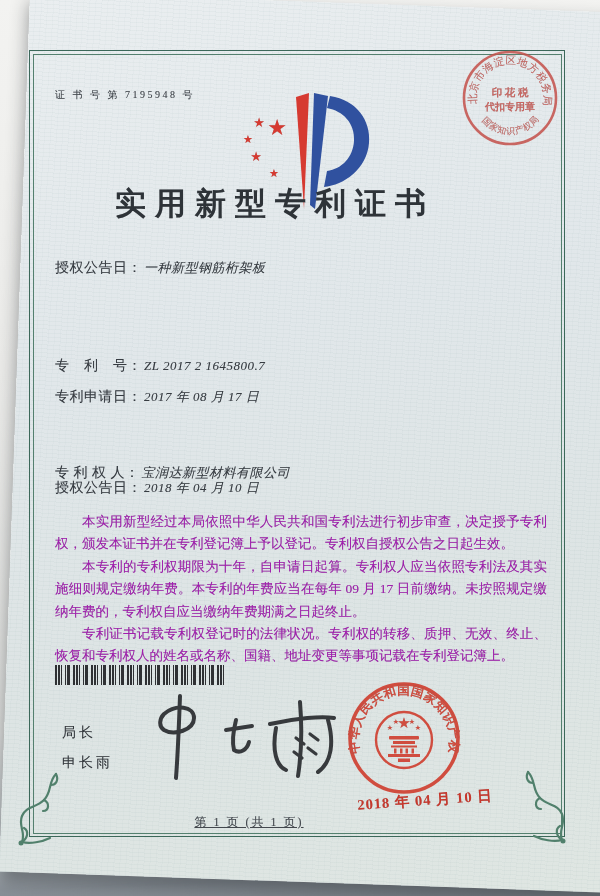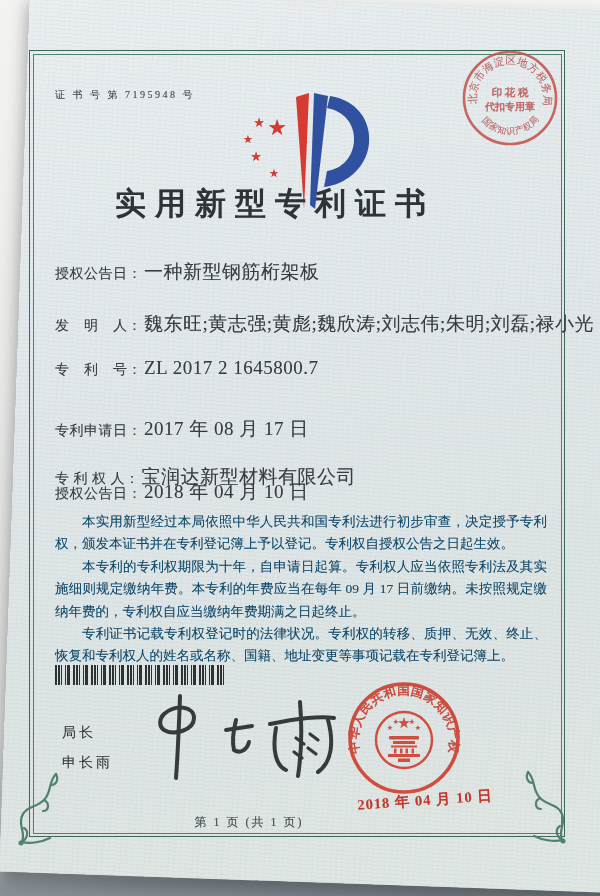--- a/index.html
+++ b/index.html
@@ -22,38 +22,38 @@
   }
   .content{position:absolute;inset:0;color:#3a3f45;text-shadow:0 0 .6px rgba(70,75,80,.35);}
   .frame{position:absolute;left:29px;top:50px;width:534px;height:785px;border:1.5px solid #3c685a;}
   .frame::before{content:'';position:absolute;inset:2.5px;border:1px solid #54806f;}
   .cert-no{position:absolute;left:55px;top:88px;font-size:10px;letter-spacing:2.5px;color:#41464c;}
   .logo{position:absolute;left:225px;top:83px;}
   .stamp-top{position:absolute;left:458px;top:46px;opacity:.85;}
   .title{position:absolute;left:29px;top:183px;width:492px;text-align:center;
     font-size:31px;font-weight:700;letter-spacing:9px;color:#2e3338;}
   .row{position:absolute;left:55px;white-space:nowrap;font-size:14px;letter-spacing:.5px;color:#373c42;}
-  .row .val{font-size:19px;margin-left:2px;}
-  .r0{top:259px}.r1{top:311px}.r2{top:357px}.r3{top:416px}.r4{top:464px}.r5{top:479px}
+  .row .val{font-size:13px;margin-left:2px;font-style:italic;}
+  .r0{top:259px}.r1{top:311px}.r2{top:357px}.r3{top:388px}.r4{top:464px}.r5{top:479px}
   .paras{position:absolute;left:55px;top:511px;width:492px;}
-  .paras p{margin:0;font-size:13.5px;line-height:22.4px;text-align:justify;text-indent:2em;color:#0c4a6e;}
+  .paras p{margin:0;font-size:13.5px;line-height:22.4px;text-align:justify;text-indent:2em;color:#a21caf;}
   .barcode{position:absolute;left:55px;top:665px;width:170px;height:20px;
     background:repeating-linear-gradient(90deg,
       #2f3134 0 2px,transparent 2px 3px,
       #2f3134 3px 5px,transparent 5px 6px,
       #2f3134 6px 7px,transparent 7px 10px,
       #2f3134 10px 11px,transparent 11px 12px,
       #2f3134 12px 15px,transparent 15px 18px);}
   .officer{position:absolute;left:62px;top:718px;font-size:14px;letter-spacing:3px;color:#34383d;line-height:30px;}
   .signature{position:absolute;left:150px;top:690px;}
   .seal{position:absolute;left:344px;top:678px;opacity:.93;}
   .seal-date{position:absolute;left:335px;top:791px;width:180px;text-align:center;
     font-size:14.5px;letter-spacing:1px;color:#c8372c;transform:rotate(-4deg);font-weight:600;}
   .footer{position:absolute;left:29px;top:814px;width:440px;text-align:center;
-    font-size:12px;letter-spacing:2px;color:#43484e;}
+    font-size:12px;letter-spacing:2px;color:#43484e;text-decoration:underline;}
   .orn{position:absolute;}
   .orn-bl{left:12px;top:768px;}
   .orn-br{left:520px;top:766px;transform:scaleX(-1);}
 </style>
 </head>
 <body>
 
 <div class="paper">
   <div class="texture"></div>
 </div>
@@ -90,23 +90,20 @@
       <textPath href="#arcBot" startOffset="3">国家知识产权局</textPath>
     </text>
     <text x="0" y="-2" text-anchor="middle" fill="#c4504a" font-size="10.5" font-weight="bold">印 花 税</text>
     <text x="0" y="12" text-anchor="middle" fill="#c4504a" font-size="10" font-weight="bold">代扣专用章</text>
   </svg>
 
   <div class="title">实用新型专利证书</div>
 
   <div class="row r0">
     <span class="lab">授权公告日：</span><span class="val">一种新型钢筋桁架板</span>
-  </div>
-  <div class="row r1">
-    <span class="lab">发　明　人：</span><span class="val">魏东旺;黄志强;黄彪;魏欣涛;刘志伟;朱明;刘磊;禄小光</span>
   </div>
   <div class="row r2">
     <span class="lab">专　利　号：</span><span class="val">ZL 2017 2 1645800.7</span>
   </div>
   <div class="row r3">
     <span class="lab">专利申请日：</span><span class="val">2017 年 08 月 17 日</span>
   </div>
   <div class="row r4">
     <span class="lab">专 利 权 人：</span><span class="val">宝润达新型材料有限公司</span>
   </div>

